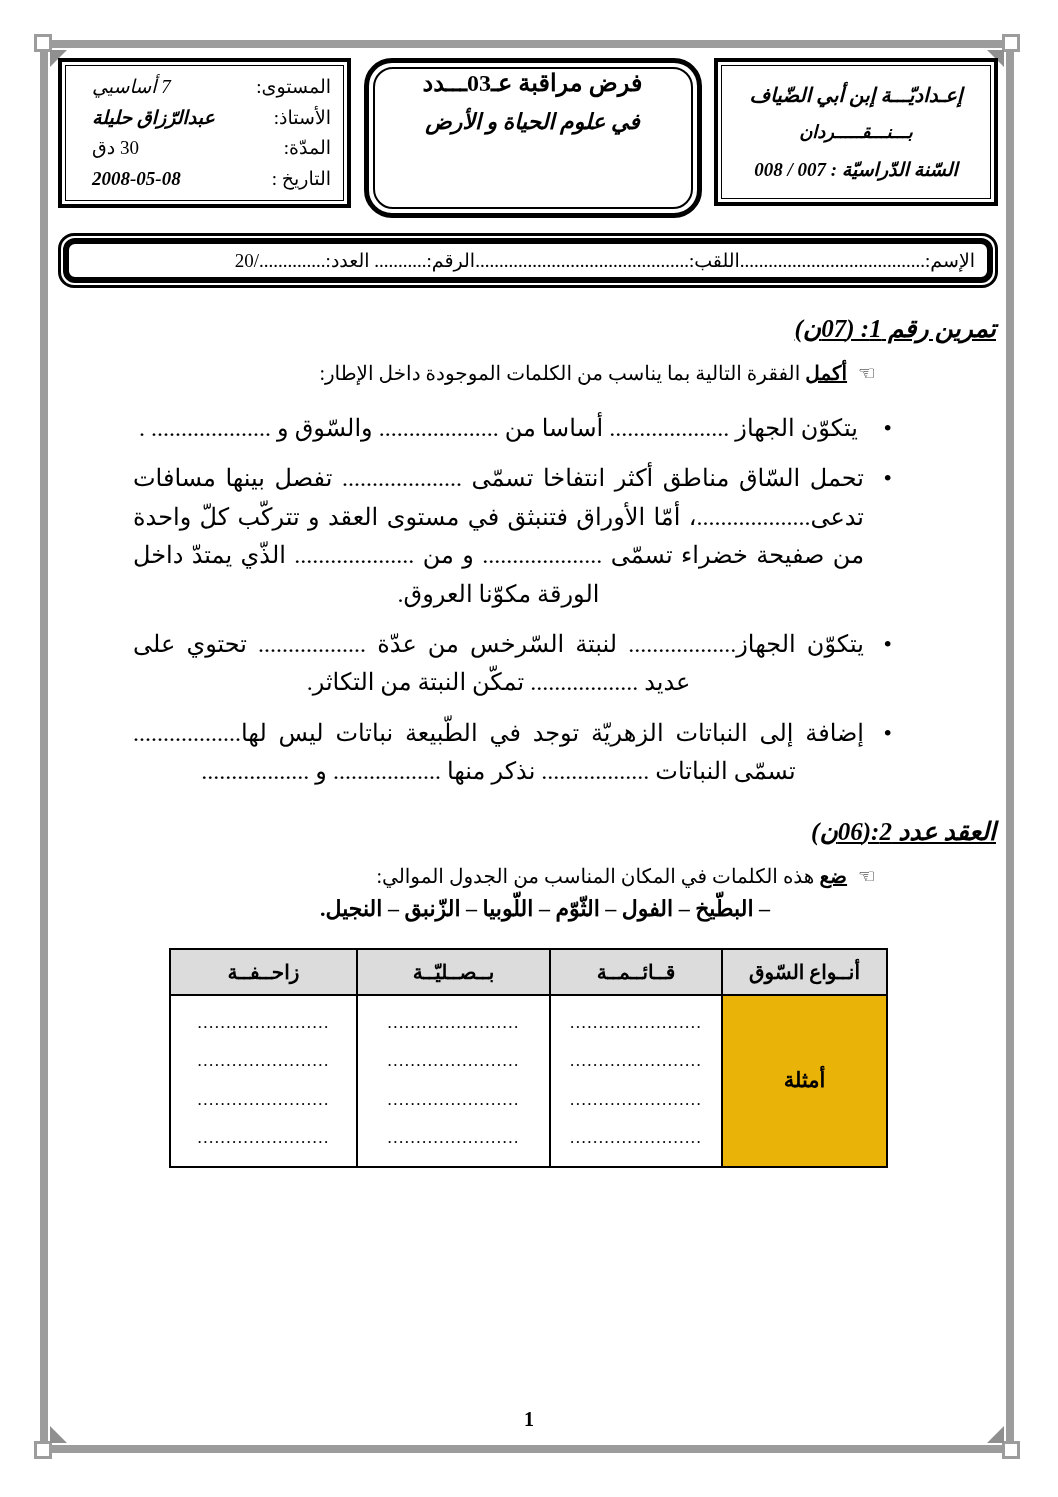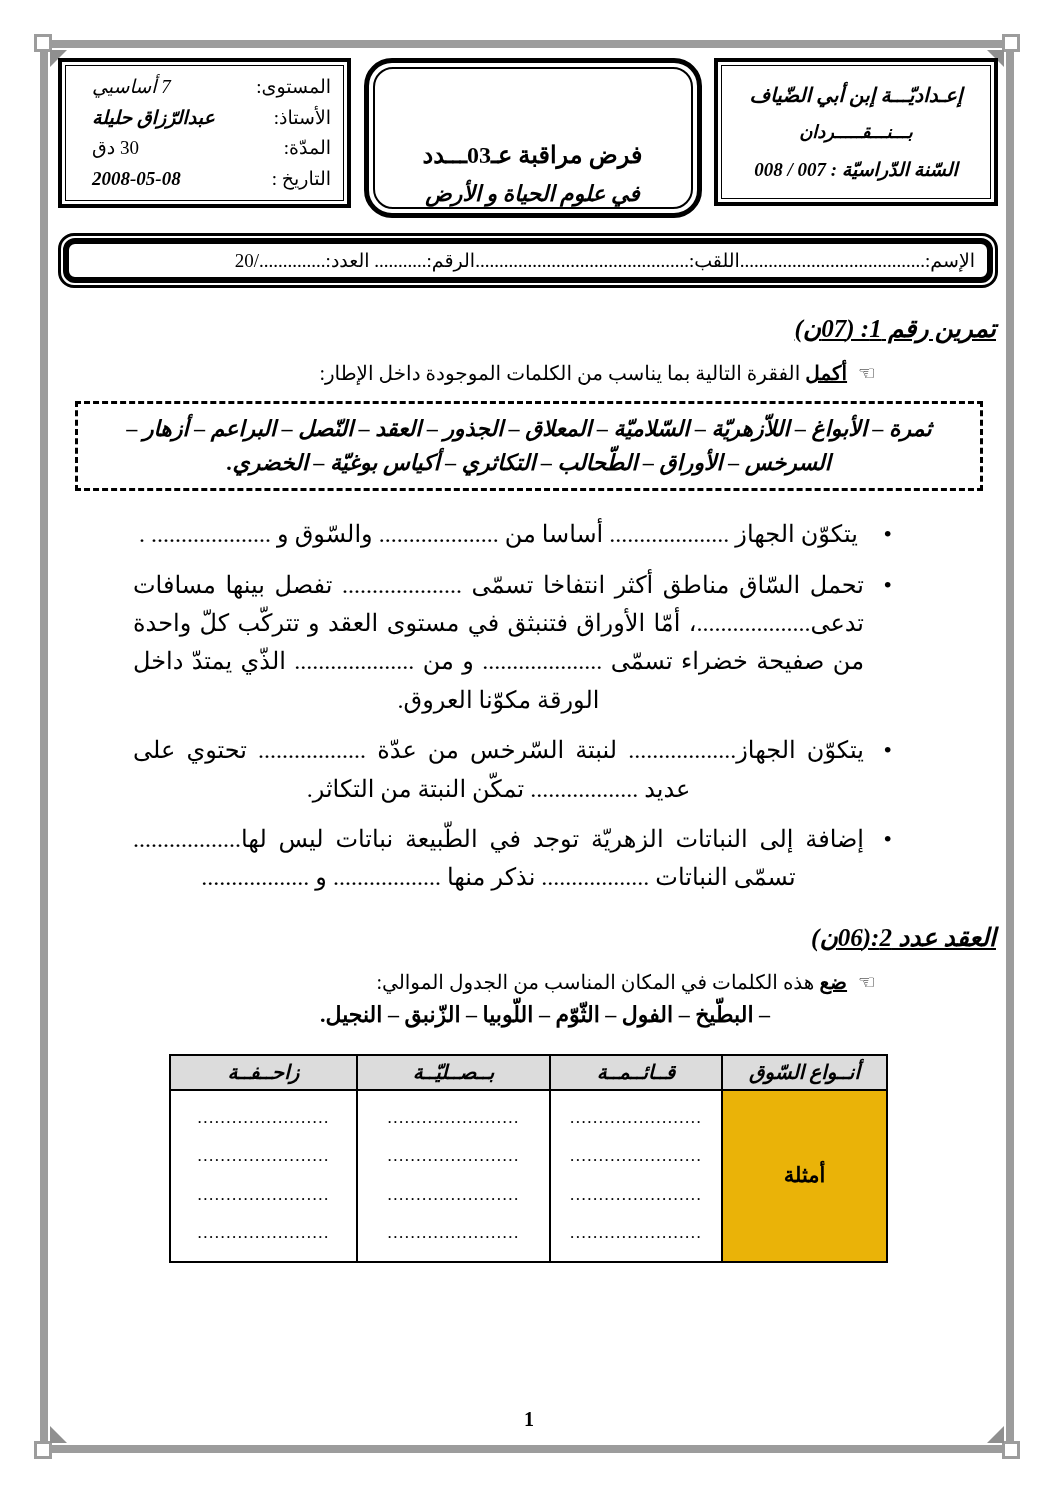--- a/index.html
+++ b/index.html
@@ -25,21 +25,21 @@
   .header-row{display:flex;justify-content:space-between;align-items:flex-start;}
   .dbox{border:4px solid #000;padding:3px;background:#fff;box-sizing:border-box;}
   .dbox-inner{border:1px solid #000;box-sizing:border-box;height:100%;padding:10px 8px;}
   .school-box{width:284px;height:148px;}
   .school-box .dbox-inner{text-align:center;display:flex;flex-direction:column;justify-content:space-around;}
   .school-l1{font-size:20px;font-weight:bold;font-style:italic;}
   .school-l2{font-size:18px;font-weight:bold;font-style:italic;letter-spacing:1px;}
   .school-l3{font-size:19px;font-weight:bold;font-style:italic;}
   .title-box{width:338px;height:160px;border:5px solid #000;border-radius:28px;padding:4px;box-sizing:border-box;}
   .title-box-inner{border:2px solid #000;border-radius:20px;height:100%;box-sizing:border-box;
-    display:flex;flex-direction:column;justify-content:flex-end;gap:12px;text-align:center;}
+    display:flex;flex-direction:column;justify-content:flex-start;gap:12px;text-align:center;}
   .title-l1{font-size:24px;font-weight:bold;}
   .title-l2{font-size:22px;font-weight:bold;font-style:italic;}
   .info-box{width:293px;height:150px;}
   .info-box .dbox-inner{display:flex;flex-direction:column;justify-content:space-around;padding:6px 12px;}
   .info-row{display:flex;justify-content:space-between;font-size:19px;line-height:1.25;}
   .info-row .lab{white-space:nowrap;}
   .info-row .val{padding-left:14px;}
   .val-italic{font-style:italic;}
   .val-bolditalic{font-weight:bold;font-style:italic;}
 
@@ -62,21 +62,21 @@
   .fill-list{list-style:none;margin:24px 100px 0 75px;padding:0;font-size:24px;line-height:1.6;}
   .fill-list li{position:relative;padding-right:34px;margin-bottom:12px;
     text-align:justify;text-align-last:center;}
   .fill-list li::before{content:"•";position:absolute;right:6px;top:0;font-size:24px;}
 
   
   .word-list{font-size:22px;font-weight:bold;margin:8px 228px 0 0;text-align:right;}
 
   table.stems{border-collapse:collapse;margin:26px 110px 0 auto;direction:rtl;table-layout:fixed;}
   table.stems th,table.stems td{border:2px solid #000;box-sizing:border-box;}
-  table.stems th{background:#dcdcdc;height:35px;font-size:20px;font-weight:bold;font-style:italic;letter-spacing:1px;}
+  table.stems th{background:#dcdcdc;height:46px;font-size:20px;font-weight:bold;letter-spacing:1px;}
   td.examples-cell{background:#eab308;text-align:center;font-size:21px;font-weight:bold;}
   td.dots-cell{height:172px;vertical-align:middle;text-align:center;}
   .dots-line{display:block;font-size:17px;line-height:2.25;letter-spacing:1.5px;white-space:nowrap;}
 
   .page-num{position:absolute;bottom:66px;left:0;right:0;text-align:center;
     font-size:20px;font-weight:bold;}
 </style>
 </head>
 <body>
 
@@ -138,21 +138,20 @@
       <div class="student-box-inner">الإسم:.......................................اللقب:.............................................الرقم:........... العدد:............../20</div>
     </div>
 
     <div class="ex-heading">تمرين رقم 1: (07ن)</div>
 
     <div class="instruction">
       <span class="hand-icon">☜</span>
       <span class="verb">أكمل</span><span> الفقرة التالية بما يناسب من الكلمات الموجودة داخل الإطار:</span>
     </div>
 
-    <div class="word-bank">ثمرة – الأبواغ – اللاّزهريّة – السّلاميّة – المعلاق – الجذور – العقد – النّصل – البراعم – أزهار – السرخس –  الأوراق – الطّحالب – التكاثري – أكياس بوغيّة – الخضري.</div>
 
     <ul class="fill-list">
       <li>يتكوّن الجهاز .................... أساسا من .................... والسّوق و .................... .</li>
       <li>تحمل السّاق مناطق أكثر انتفاخا تسمّى .................... تفصل بينها مسافات تدعى...................، أمّا الأوراق فتنبثق في مستوى العقد و تتركّب كلّ واحدة من صفيحة خضراء تسمّى .................... و من .................... الذّي يمتدّ داخل الورقة مكوّنا العروق.</li>
       <li>يتكوّن الجهاز.................. لنبتة السّرخس من عدّة .................. تحتوي على عديد .................. تمكّن النبتة من التكاثر.</li>
       <li>إضافة إلى النباتات الزهريّة توجد في الطّبيعة نباتات ليس لها.................. تسمّى النباتات .................. نذكر منها .................. و ..................</li>
     </ul>
 
     <div class="ex-heading">العقد عدد 2:(06ن)</div>
 

